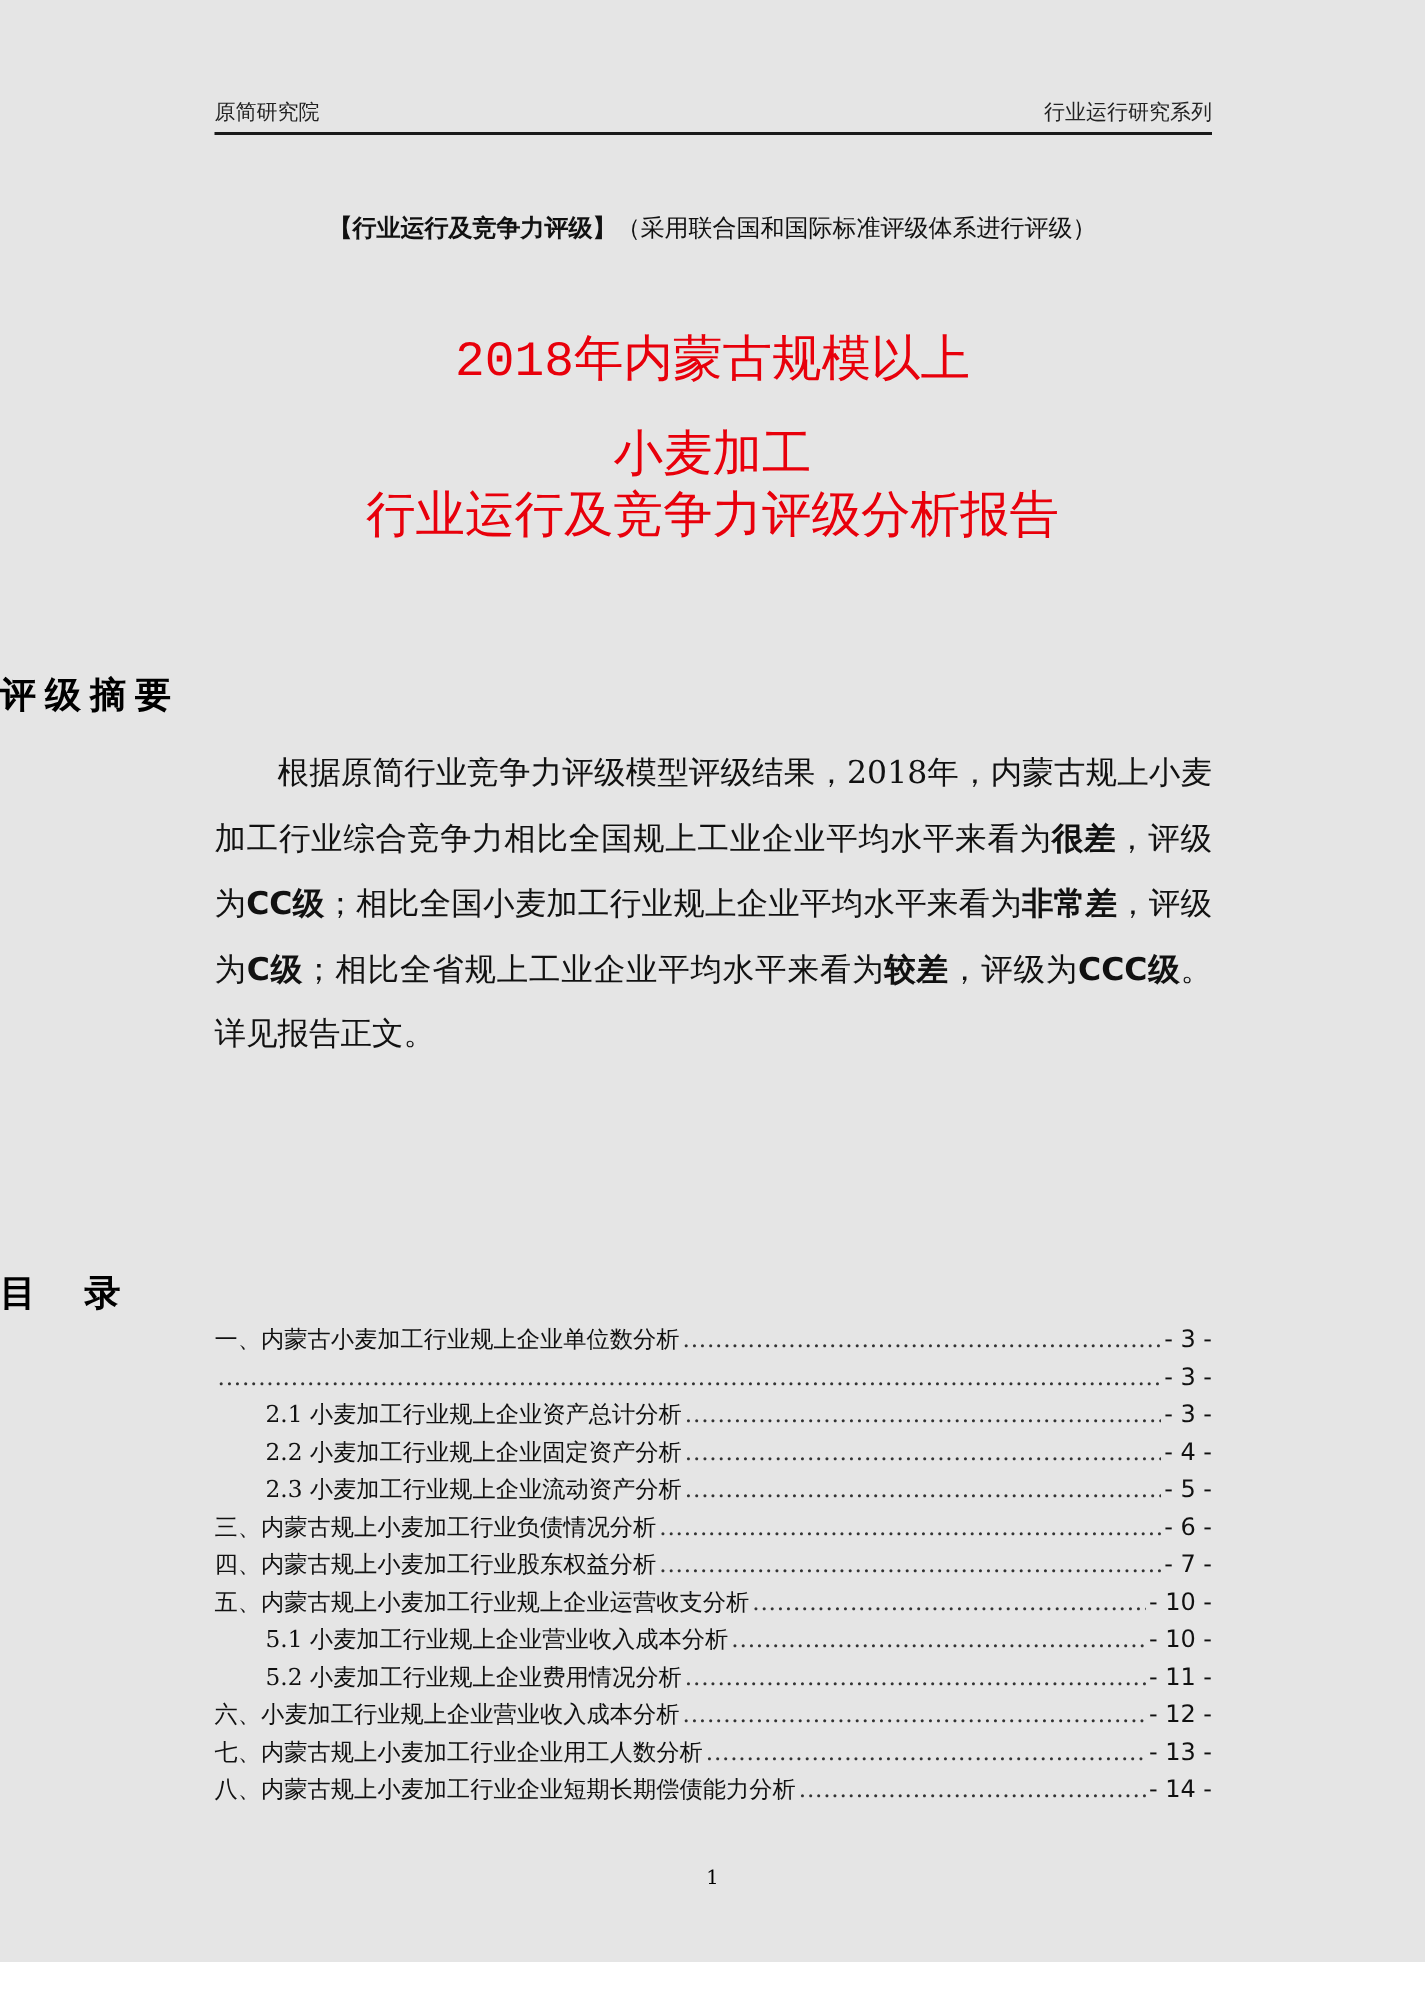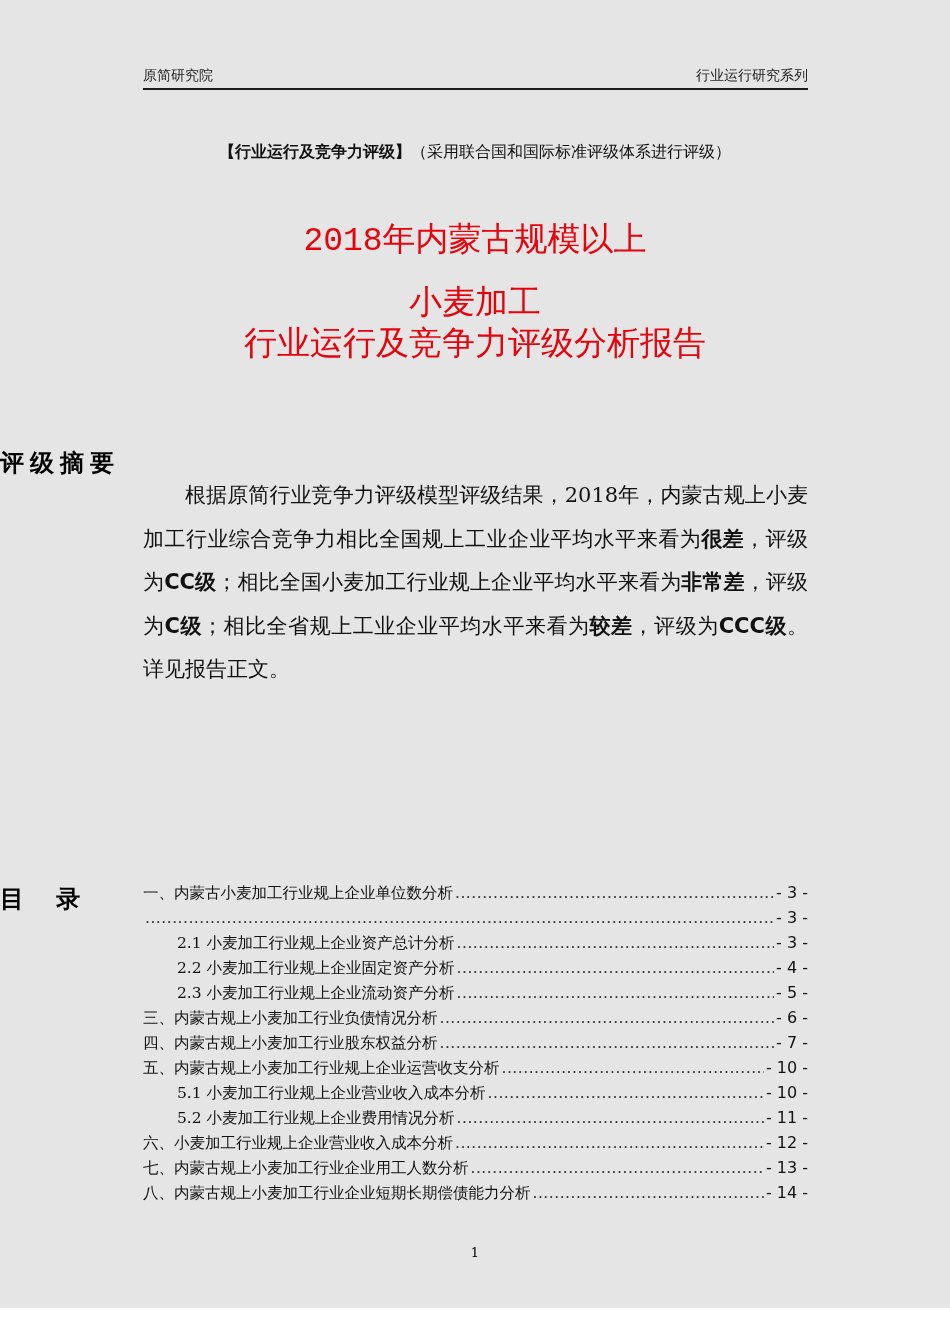--- a/index.html
+++ b/index.html
@@ -19,23 +19,23 @@
 
   .title { position: absolute; left: 0; width: 950px; text-align: center; color: #e8000b;
            font-family: Liberation Mono, monospace; font-size: 33px; line-height: 40px; }
   .title.t1 { top: 222px; }
   .title.t2 { top: 285px; }
   .title.t3 { top: 326px; }
 
   .section-heading { position: absolute; left: 0; width: 950px; 
                      font-family: "DejaVu Sans", sans-serif; font-weight: bold; font-size: 24px; letter-spacing: 6px; }
   .summary-heading { top: 447px; }
-  .toc-heading { top: 883px; letter-spacing: 12px; }
+  .toc-heading { top: 846px; letter-spacing: 12px; }
 
-  .summary { position: absolute; left: 143px; top: 474px; width: 665px;
+  .summary { position: absolute; left: 143px; top: 494px; width: 665px;
              font-family: "DejaVu Serif", serif; font-size: 21px; line-height: 43.5px; text-align: justify; color: #111; }
   .summary p { margin: 0; text-indent: 42px; }
   .summary b { font-weight: bold; font-family: "DejaVu Sans", sans-serif; }
 
   .toc { position: absolute; left: 143px; top: 880px; width: 665px; }
   .toc-row { display: flex; align-items: baseline; height: 25px; font-size: 15.5px; line-height: 25px; color: #111; }
   .toc-row.level-2 { padding-left: 34px; }
   .toc-row .label { white-space: nowrap; font-family: "DejaVu Serif", serif; }
   .toc-row .dots { flex: 1; overflow: hidden; white-space: nowrap; margin: 0 2px; color: #333; }
   .toc-row .dots::before { content: "................................................................................................................................................................................................"; letter-spacing: 0.5px; }

